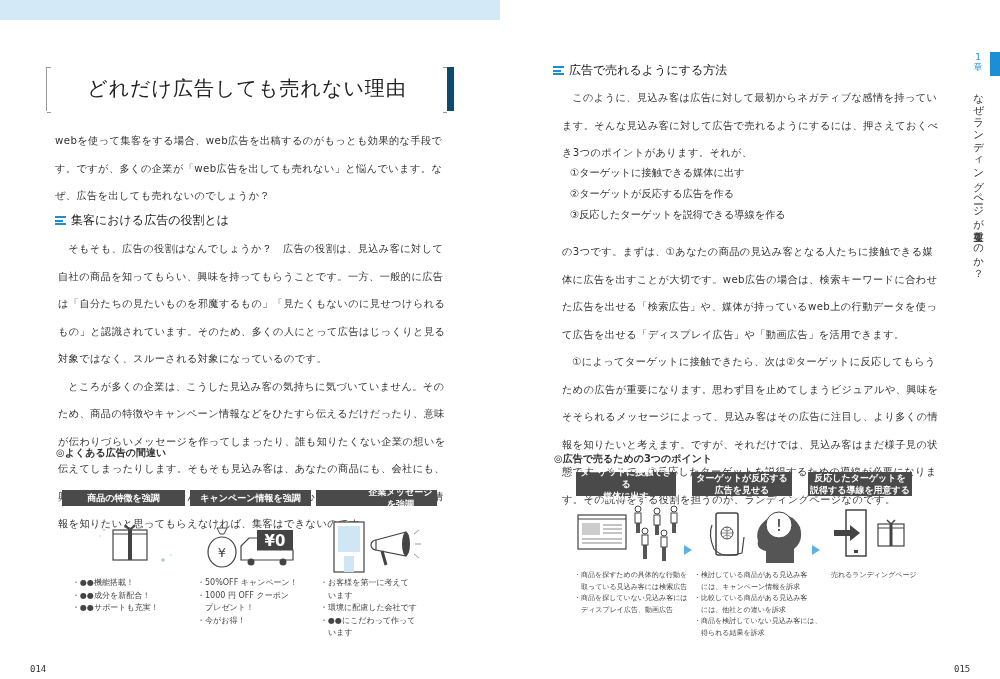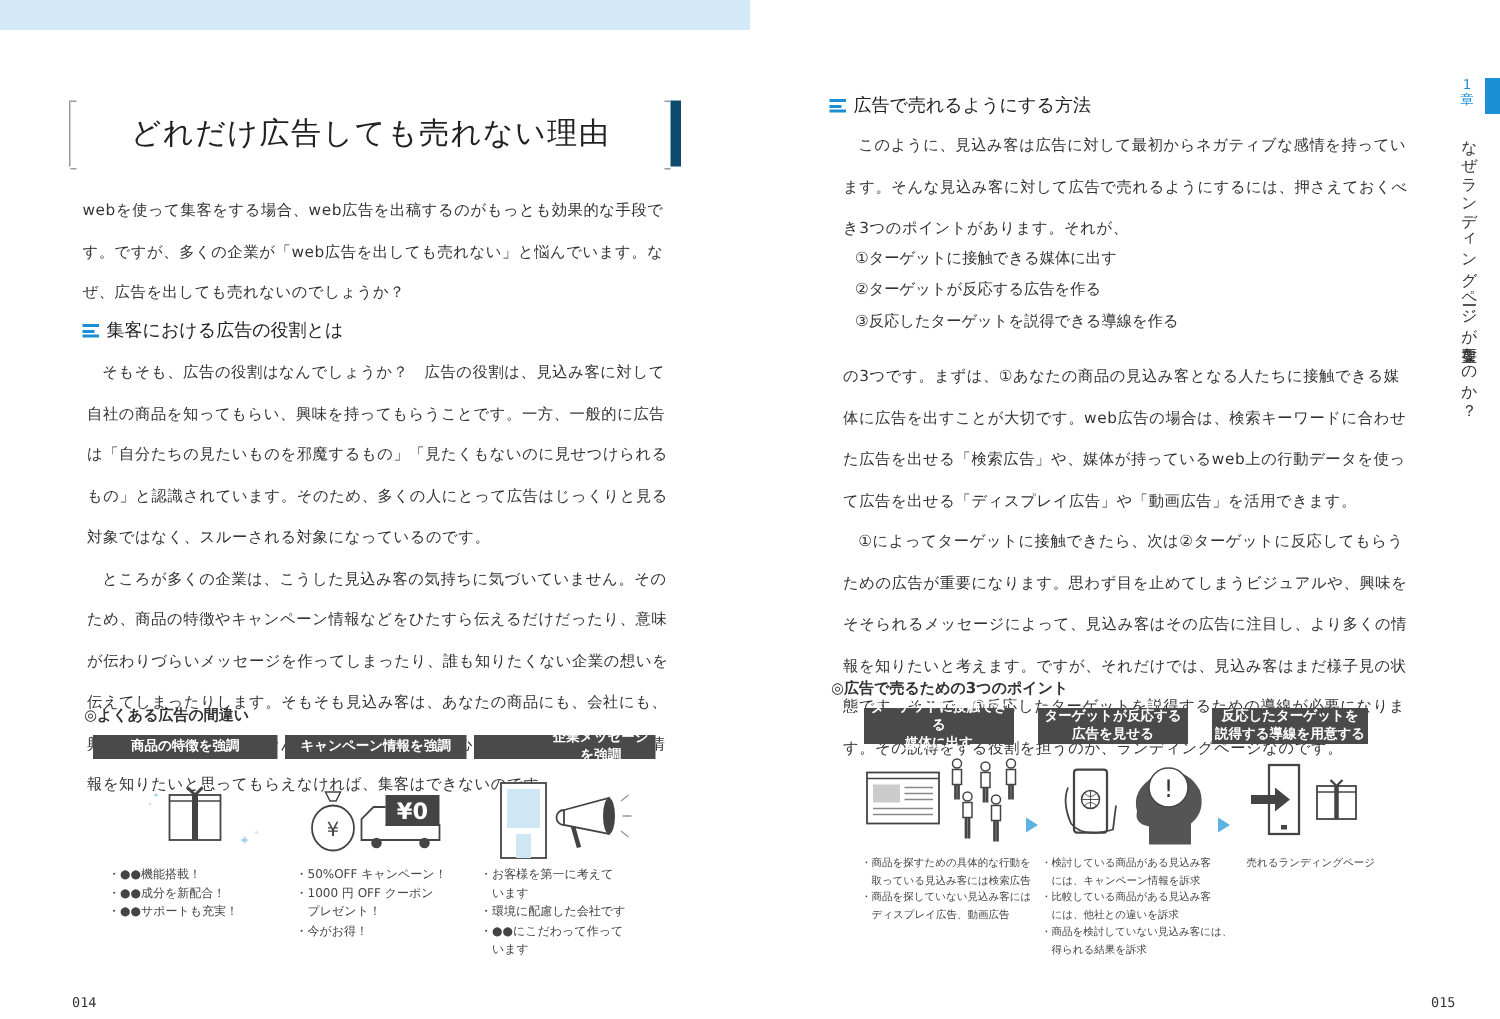--- a/index.html
+++ b/index.html
@@ -75,21 +75,21 @@
           <i></i>
         </span>
       <span>集客における広告の役割とは</span>
     </div>
 
     <div class="para body-text" style="left:58px; top:235px;">
       <p>そもそも、広告の役割はなんでしょうか？　広告の役割は、見込み客に対して自社の商品を知ってもらい、興味を持ってもらうことです。一方、一般的に広告は「自分たちの見たいものを邪魔するもの」「見たくもないのに見せつけられるもの」と認識されています。そのため、多くの人にとって広告はじっくりと見る対象ではなく、スルーされる対象になっているのです。</p>
       <p>ところが多くの企業は、こうした見込み客の気持ちに気づいていません。そのため、商品の特徴やキャンペーン情報などをひたすら伝えるだけだったり、意味が伝わりづらいメッセージを作ってしまったり、誰も知りたくない企業の想いを伝えてしまったりします。そもそも見込み客は、あなたの商品にも、会社にも、興味を持っていません。そんな見込み客の注意や関心を引き、広告の先にある情報を知りたいと思ってもらえなければ、集客はできないのです。</p>
     </div>
 
-    <div class="sub-head" style="left:56px; top:470px;">◎よくある広告の間違い</div>
+    <div class="sub-head" style="left:56px; top:446px;">◎よくある広告の間違い</div>
 
     <div class="label-row" style="left:62px; top:490px;">
       <div class="dark-label" style="width:123px; height:16px;">商品の特徴を強調</div>
       <div class="dark-label" style="width:121px; height:16px;">キャンペーン情報を強調</div>
       <div class="dark-label" style="width:121px; height:16px;padding-left:48px;">企業メッセージを強調</div>
     </div>
 
     <svg class="illus" style="left:95px; top:518px;" width="80" height="55" viewBox="0 0 80 55">
       <path d="M8 12 l2 0 M9 11 l0 2" stroke="#9fd0ef" stroke-width="1.2"></path>
       <path d="M66 42 l4 0 M68 40 l0 4" stroke="#9fd0ef" stroke-width="1.5"></path>
@@ -137,21 +137,21 @@
       <li>・今がお得！</li>
     </ul>
     <ul class="bullets" style="left:320px; top:577px;">
       <li>・お客様を第一に考えて</li>
       <li>　います</li>
       <li>・環境に配慮した会社です</li>
       <li>・●●にこだわって作って</li>
       <li>　います</li>
     </ul>
 
-    <div class="page-num" style="left:30px;margin-left:18px;">014</div>
+    <div class="page-num" style="left:30px;">014</div>
   </div>
 
   <div class="page page-right"></div>
 
   <div class="sec-head" style="left:553px; top:62px;">
     <span class="sec-icon">
         <i></i>
         <i></i>
         <i></i>
       </span>

